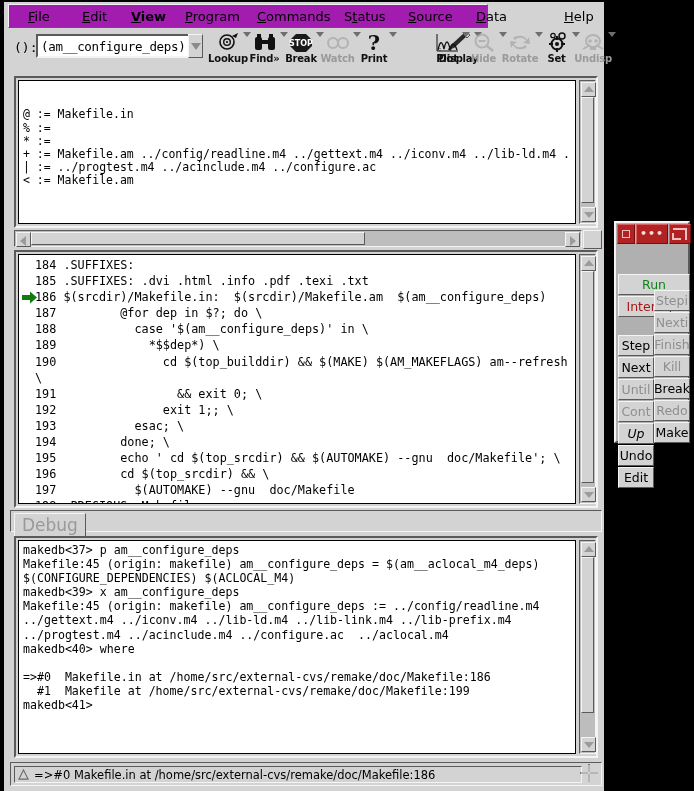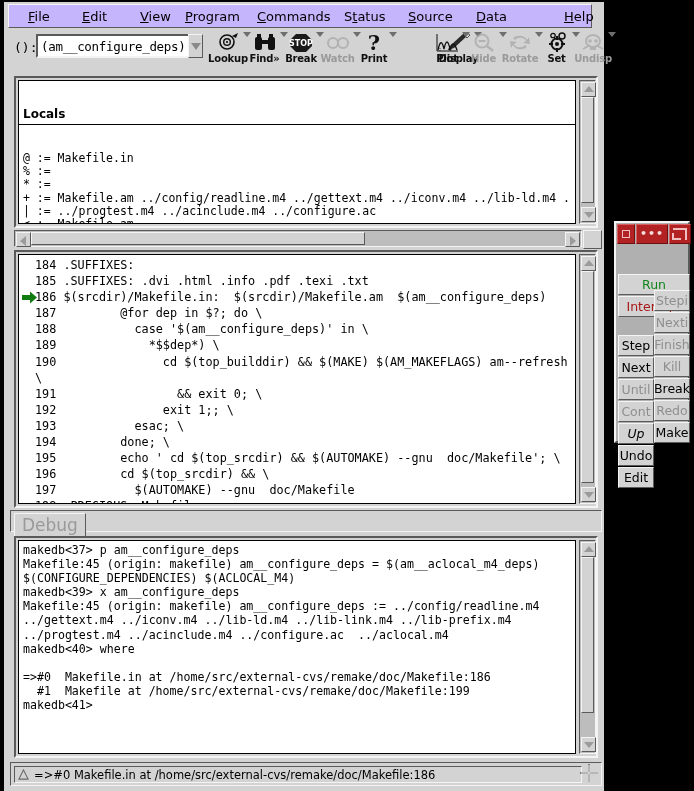--- a/index.html
+++ b/index.html
@@ -48,22 +48,22 @@
     border-top: 1px solid #5a5a5a;
     border-left: 1px solid #5a5a5a;
     border-right: 1px solid #f4f4f4;
     border-bottom: 1px solid #f4f4f4;
   }
 
   
   #menubar {
     position: absolute;
     left: 4px; top: 2px;
-    width: 584px; height: 24px;
-    background: #c4b5fd;
+    width: 480px; height: 24px;
+    background: #a21caf;
     box-sizing: border-box;
   }
   .menu-item {
     position: absolute;
     top: 3px;
     font-family: "DejaVu Sans", sans-serif;
     font-size: 13px;
     color: #000;
     padding: 1px 5px;
     cursor: default;
@@ -398,21 +398,21 @@
 </head>
 <body>
 
 <div id="root">
 
   <div id="ddd-window">
 
     <div id="menubar" class="bevel-out-1">
         <div class="menu-item" style="left: 14px;"><u>F</u>ile</div>
         <div class="menu-item" style="left: 68px;"><u>E</u>dit</div>
-        <div class="menu-item" style="left: 126px;"><u>V</u>iew</div>
+        <div class="menu-item" style="left: 117px; font-weight: bold;"><u>V</u>iew</div>
         <div class="menu-item" style="left: 171px;"><u>P</u>rogram</div>
         <div class="menu-item" style="left: 243px;"><u>C</u>ommands</div>
         <div class="menu-item" style="left: 330px;">S<u>t</u>atus</div>
         <div class="menu-item" style="left: 394px;"><u>S</u>ource</div>
         <div class="menu-item" style="left: 462px;"><u>D</u>ata</div>
         <div class="menu-item" style="left: 550px;"><u>H</u>elp</div>
       </div>
 
     <div id="toolbar">
       <span id="arg-label">():</span>
@@ -530,21 +530,20 @@
                 <line x1="23" y1="17" x2="16" y2="13" stroke="#a8a8a8" stroke-width="2"></line>
               </svg></span>
             <span class="tool-label">Undisp</span>
             <span class="tool-caret"></span>
           </div>
         </div>
     </div>
 
     <div id="data-window" class="panel-frame bevel-in"></div>
     <div id="data-inner" class="text-area">
-      <div id="locals-title">Locals</div>
       <div id="locals-body"><div>@ := Makefile.in</div><div>% :=</div><div>* :=</div><div>+ := Makefile.am ../config/readline.m4 ../gettext.m4 ../iconv.m4 ../lib-ld.m4 .</div><div>| := ../progtest.m4 ../acinclude.m4 ../configure.ac</div><div>&lt; := Makefile.am</div></div>
     </div>
 
     <div class="vscroll bevel-in-1" style="left:575px; top:78px; height:144px;">
       <div style="position:absolute;left:1px;top:1px;width:13px;height:13px;background:#d3d3d3;" class="bevel-out-1">
         <div style="width:0;height:0;margin:3px auto 0;border-left:5px solid transparent;border-right:5px solid transparent;border-bottom:6px solid #9b9b9b;"></div>
       </div>
       <div class="sb-thumb-v bevel-out-1" style="top:16px; height:106px;"></div>
       <div style="position:absolute;left:1px;bottom:1px;width:13px;height:13px;background:#d3d3d3;" class="bevel-out-1">
         <div style="width:0;height:0;margin:4px auto 0;border-left:5px solid transparent;border-right:5px solid transparent;border-top:6px solid #9b9b9b;"></div>

